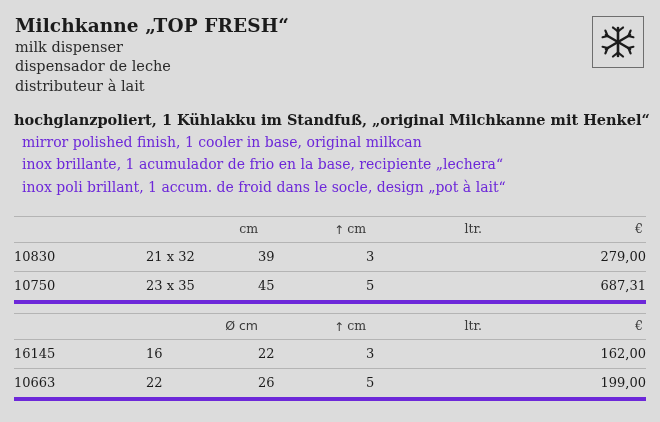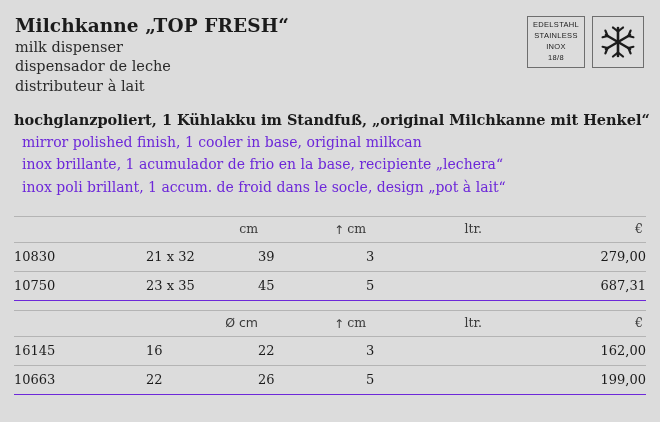--- a/index.html
+++ b/index.html
@@ -124,21 +124,21 @@
     border-top: 1px solid #b4b4b4;
   }
   table.items thead th.art { border-top: 1px solid #b4b4b4; }
   table.items thead th.price { text-align: right; padding-right: 3px; }
   table.items tbody td {
     padding: 6px 0 7px 0;
     border-bottom: 1px solid #b4b4b4;
     font-size: 13px;
     color: #1b1b1b;
   }
-  table.items tbody tr:last-child td { border-bottom: 1px solid #6d28d9; }
+  table.items tbody tr:last-child td { border-bottom: 4px solid #6d28d9; }
   td.art { padding-left: 2px; }
   td.price, th.price { text-align: right; padding-right: 3px; }
   .arrow-up {
     font-family: "DejaVu Sans", sans-serif;
     font-size: 12px;
     margin-right: 3px;
     position: relative;
     top: 1px;
   }
   .diam {
@@ -162,26 +162,20 @@
 
   <div class="header">
     <div class="titles">
       <div class="title-main">Milchkanne „TOP FRESH“</div>
       <div class="title-sub">milk dispenser</div>
       <div class="title-sub">dispensador de leche</div>
       <div class="title-sub">distributeur à lait</div>
     </div>
 
     <div class="badges">
-      <div class="badge-steel">
-        <span>EDELSTAHL</span>
-        <span>STAINLESS</span>
-        <span>INOX</span>
-        <span>18/8</span>
-      </div>
       <div class="badge-snow">
         <svg width="34" height="34" viewBox="0 0 34 34">
           <g stroke="#1b1b1b" stroke-width="2.6" stroke-linecap="round">
             <line x1="17" y1="3" x2="17" y2="31"></line>
             <line x1="5" y1="10" x2="29" y2="24"></line>
             <line x1="5" y1="24" x2="29" y2="10"></line>
           </g>
           <g stroke="#1b1b1b" stroke-width="2.2" stroke-linecap="round">
             <line x1="17" y1="6.5" x2="12" y2="2.5"></line>
             <line x1="17" y1="6.5" x2="22" y2="2.5"></line>

